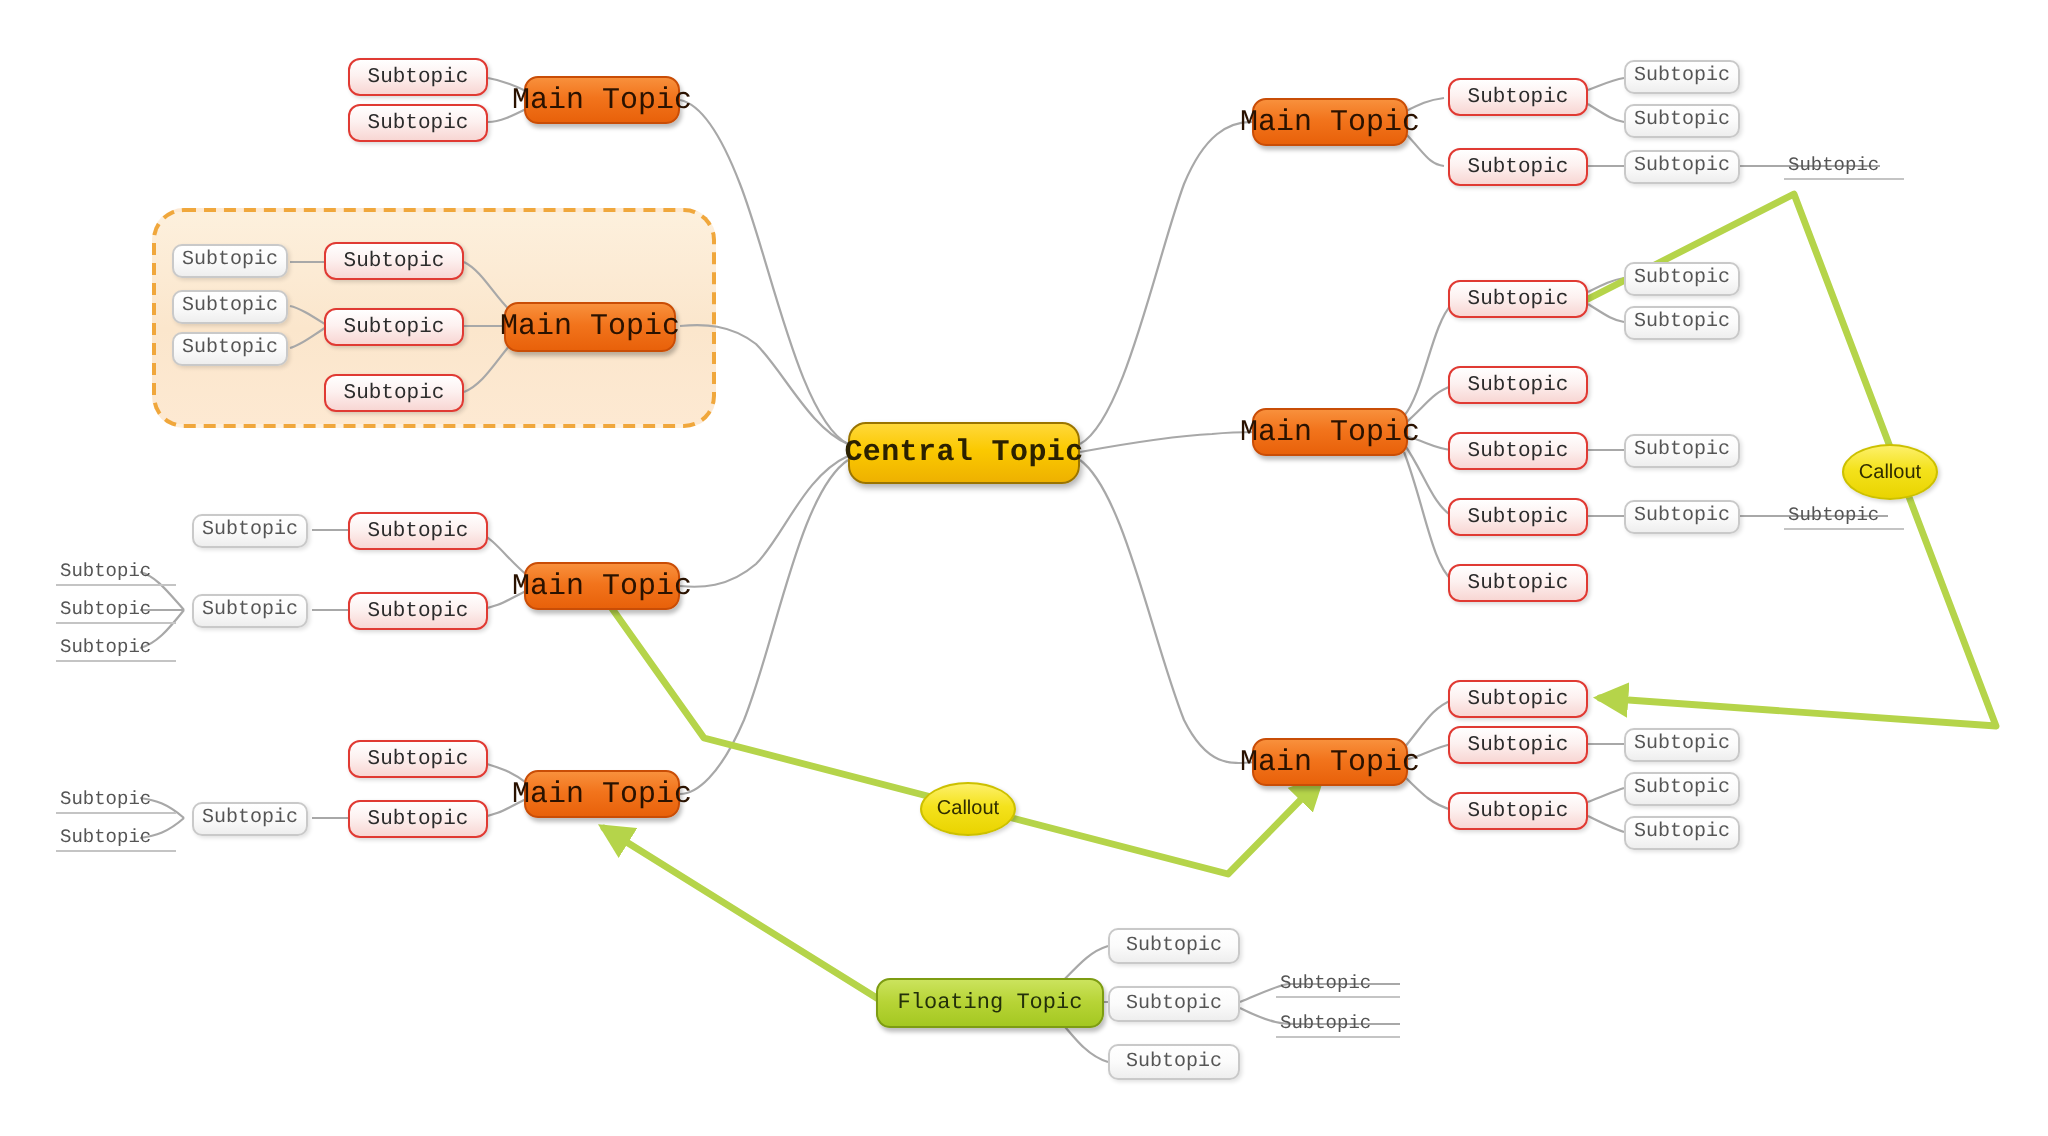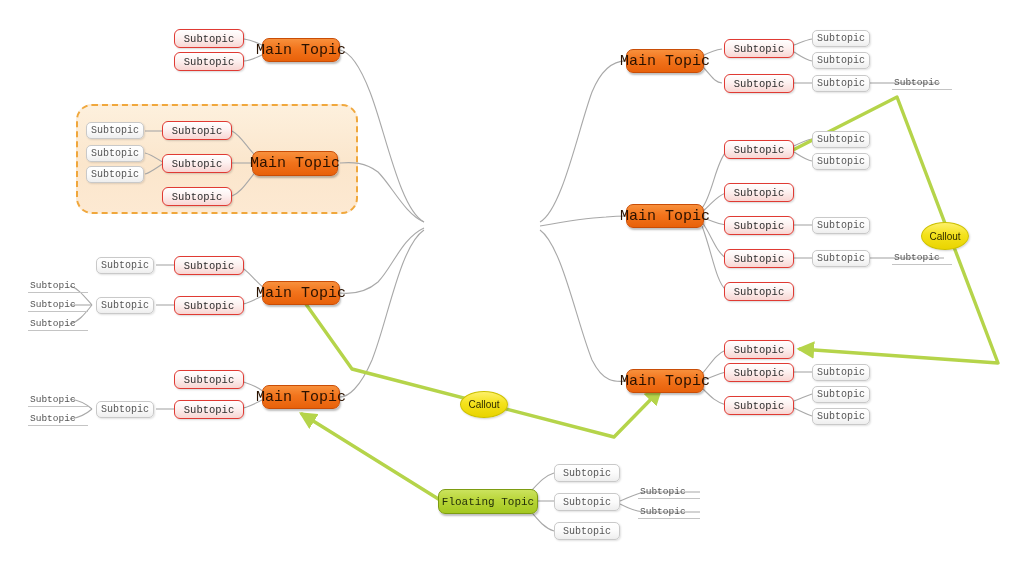--- a/index.html
+++ b/index.html
@@ -217,20 +217,21 @@
       </marker>
     </defs>
 
     <path d="M 793 150 L 897 97 L 998 363 L 800 349" fill="none" stroke="#b5d44a" stroke-width="3.4" stroke-linejoin="round" stroke-linecap="round" marker-end="url(#arrowGreen)"></path>
 
     <path d="M 303 300 L 352 369 L 614 437 L 660 390" fill="none" stroke="#b5d44a" stroke-width="3.4" stroke-linejoin="round" stroke-linecap="round" marker-end="url(#arrowGreen)"></path>
 
     <path d="M 440 500 L 302 414" fill="none" stroke="#b5d44a" stroke-width="3.4" stroke-linejoin="round" stroke-linecap="round" marker-end="url(#arrowGreen)"></path>
   </svg>
 
+  <div class="node central" style="left:424px; top:211px; width:116px; height:31px;">Central Topic</div>
 
   <div class="node main" style="left:262px; top:38px; width:78px; height:24px;">Main Topic</div>
   <div class="node sub-red" style="left:174px; top:29px; width:70px; height:19px;">Subtopic</div>
   <div class="node sub-red" style="left:174px; top:52px; width:70px; height:19px;">Subtopic</div>
 
   <div class="node main" style="left:252px; top:151px; width:86px; height:25px;">Main Topic</div>
   <div class="node sub-red" style="left:162px; top:121px; width:70px; height:19px;">Subtopic</div>
   <div class="node sub-red" style="left:162px; top:154px; width:70px; height:19px;">Subtopic</div>
   <div class="node sub-red" style="left:162px; top:187px; width:70px; height:19px;">Subtopic</div>
   <div class="node sub-grey" style="left:86px; top:122px; width:58px; height:17px;">Subtopic</div>
@@ -274,21 +275,21 @@
   <div class="node sub-plain" style="left:892px; top:250px; width:60px; height:15px;">Subtopic</div>
 
   <div class="node main" style="left:626px; top:369px; width:78px; height:24px;">Main Topic</div>
   <div class="node sub-red" style="left:724px; top:340px; width:70px; height:19px;">Subtopic</div>
   <div class="node sub-red" style="left:724px; top:363px; width:70px; height:19px;">Subtopic</div>
   <div class="node sub-red" style="left:724px; top:396px; width:70px; height:19px;">Subtopic</div>
   <div class="node sub-grey" style="left:812px; top:364px; width:58px; height:17px;">Subtopic</div>
   <div class="node sub-grey" style="left:812px; top:386px; width:58px; height:17px;">Subtopic</div>
   <div class="node sub-grey" style="left:812px; top:408px; width:58px; height:17px;">Subtopic</div>
 
-  <div class="node floating" style="left:438px; top:489px; width:100px; height:25px;">Floating Topic</div>
+  <div class="node floating" style="left:438px; top:489px; width:114px; height:25px;">Floating Topic</div>
   <div class="node sub-grey" style="left:554px; top:464px; width:66px; height:18px;">Subtopic</div>
   <div class="node sub-grey" style="left:554px; top:493px; width:66px; height:18px;">Subtopic</div>
   <div class="node sub-grey" style="left:554px; top:522px; width:66px; height:18px;">Subtopic</div>
   <div class="node sub-plain" style="left:638px; top:484px; width:62px; height:15px;">Subtopic</div>
   <div class="node sub-plain" style="left:638px; top:504px; width:62px; height:15px;">Subtopic</div>
 
   <div class="callout" style="left:921px; top:222px; width:48px; height:28px;">Callout</div>
   <div class="callout" style="left:460px; top:391px; width:48px; height:27px;">Callout</div>
 
 </div>

